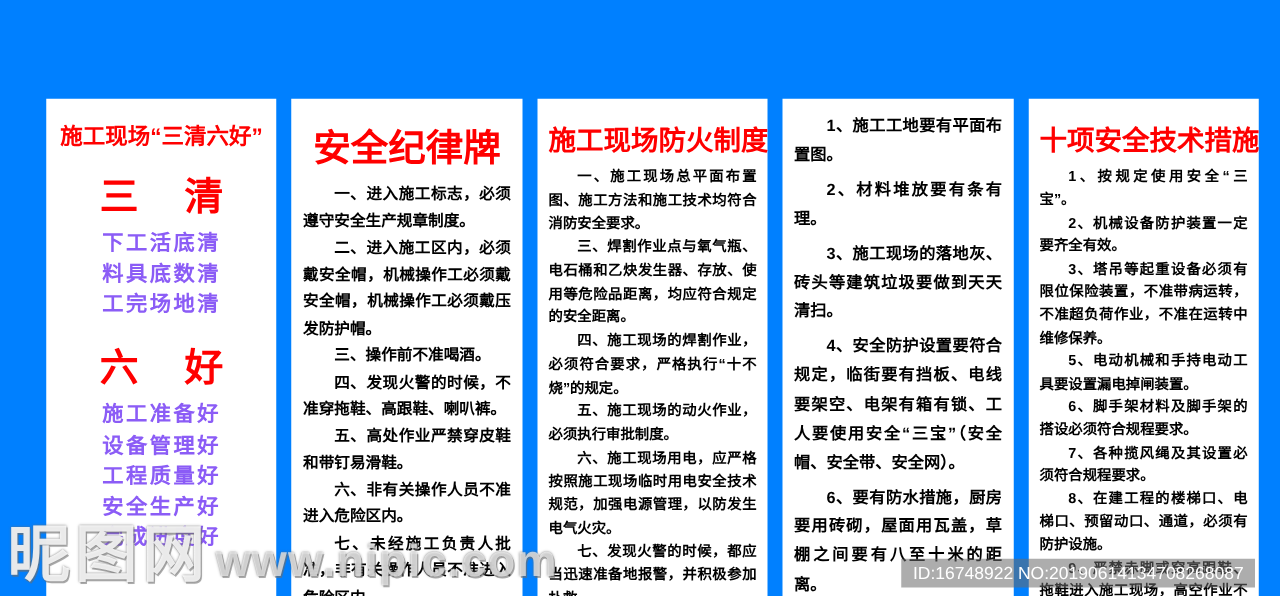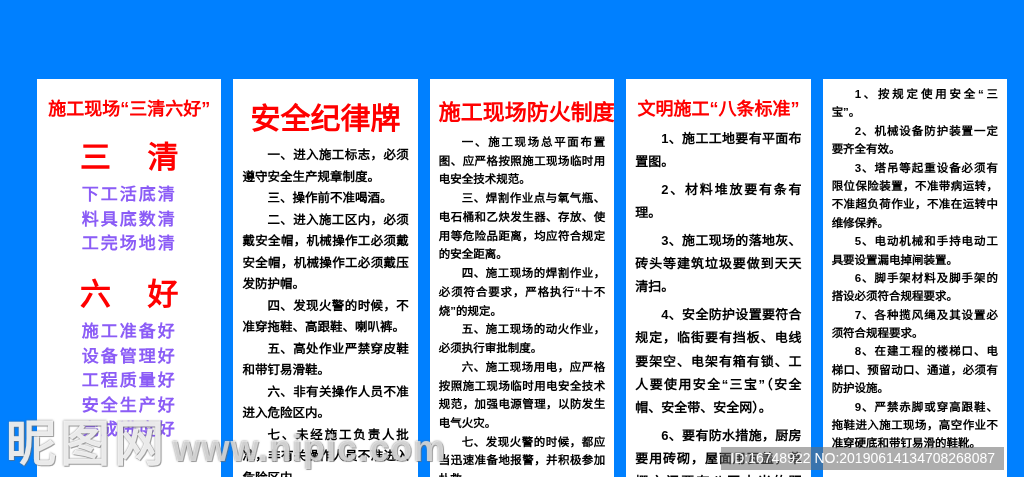--- a/index.html
+++ b/index.html
@@ -68,46 +68,46 @@
       <div class="section-heading">六 好</div>
       <div class="slogan-line">施工准备好</div>
       <div class="slogan-line">设备管理好</div>
       <div class="slogan-line">工程质量好</div>
       <div class="slogan-line">安全生产好</div>
       <div class="slogan-line">完成进度好</div>
     </div>
     <div class="panel panel-1">
       <div class="panel-title" style="font-size: 30px;">安全纪律牌</div>
       <p class="para">一、进入施工标志，必须遵守安全生产规章制度。</p>
+      <p class="para">二、进入施工区内，必须戴安全帽，机械操作工必须戴安全帽，机械操作工必须戴压发防护帽。</p>
       <p class="para">三、操作前不准喝酒。</p>
-      <p class="para">二、进入施工区内，必须戴安全帽，机械操作工必须戴安全帽，机械操作工必须戴压发防护帽。</p>
       <p class="para">四、发现火警的时候，不准穿拖鞋、高跟鞋、喇叭裤。</p>
       <p class="para">五、高处作业严禁穿皮鞋和带钉易滑鞋。</p>
       <p class="para">六、非有关操作人员不准进入危险区内。</p>
       <p class="para">七、未经施工负责人批准，非有关操作人员不准进入危险区内。</p>
       <p class="para">八、不准带小孩子进入施工现场。</p>
     </div>
     <div class="panel panel-2">
       <div class="panel-title" style="font-size: 22px;">施工现场防火制度</div>
-      <p class="para">一、施工现场总平面布置图、应严格按照施工现场临时用电安全技术规范。</p>
+      <p class="para">一、施工现场总平面布置图、施工方法和施工技术均符合消防安全要求。</p>
       <p class="para">三、焊割作业点与氧气瓶、电石桶和乙炔发生器、存放、使用等危险品距离，均应符合规定的安全距离。</p>
       <p class="para">四、施工现场的焊割作业，必须符合要求，严格执行“十不烧”的规定。</p>
       <p class="para">五、施工现场的动火作业，必须执行审批制度。</p>
       <p class="para">六、施工现场用电，应严格按照施工现场临时用电安全技术规范，加强电源管理，以防发生电气火灾。</p>
       <p class="para">七、发现火警的时候，都应当迅速准备地报警，并积极参加扑救。</p>
     </div>
     <div class="panel panel-3">
-      <div class="panel-title" style="font-size: 18px;">文明施工“八条标准”</div>
       <p class="para">1、施工工地要有平面布置图。</p>
       <p class="para">2、材料堆放要有条有理。</p>
       <p class="para">3、施工现场的落地灰、砖头等建筑垃圾要做到天天清扫。</p>
       <p class="para">4、安全防护设置要符合规定，临街要有挡板、电线要架空、电架有箱有锁、工人要使用安全“三宝”（安全帽、安全带、安全网）。</p>
       <p class="para">6、要有防水措施，厨房要用砖砌，屋面用瓦盖，草棚之间要有八至十米的距离。</p>
     </div>
     <div class="panel panel-4">
+      <div class="panel-title" style="font-size: 22px;">十项安全技术措施</div>
       <p class="para">1、按规定使用安全“三宝”。</p>
       <p class="para">2、机械设备防护装置一定要齐全有效。</p>
       <p class="para">3、塔吊等起重设备必须有限位保险装置，不准带病运转，不准超负荷作业，不准在运转中维修保养。</p>
       <p class="para">5、电动机械和手持电动工具要设置漏电掉闸装置。</p>
       <p class="para">6、脚手架材料及脚手架的搭设必须符合规程要求。</p>
       <p class="para">7、各种揽风绳及其设置必须符合规程要求。</p>
       <p class="para">8、在建工程的楼梯口、电梯口、预留动口、通道，必须有防护设施。</p>
       <p class="para">9、严禁赤脚或穿高跟鞋、拖鞋进入施工现场，高空作业不准穿硬底和带钉易滑的鞋靴。</p>
     </div>
   </div>

